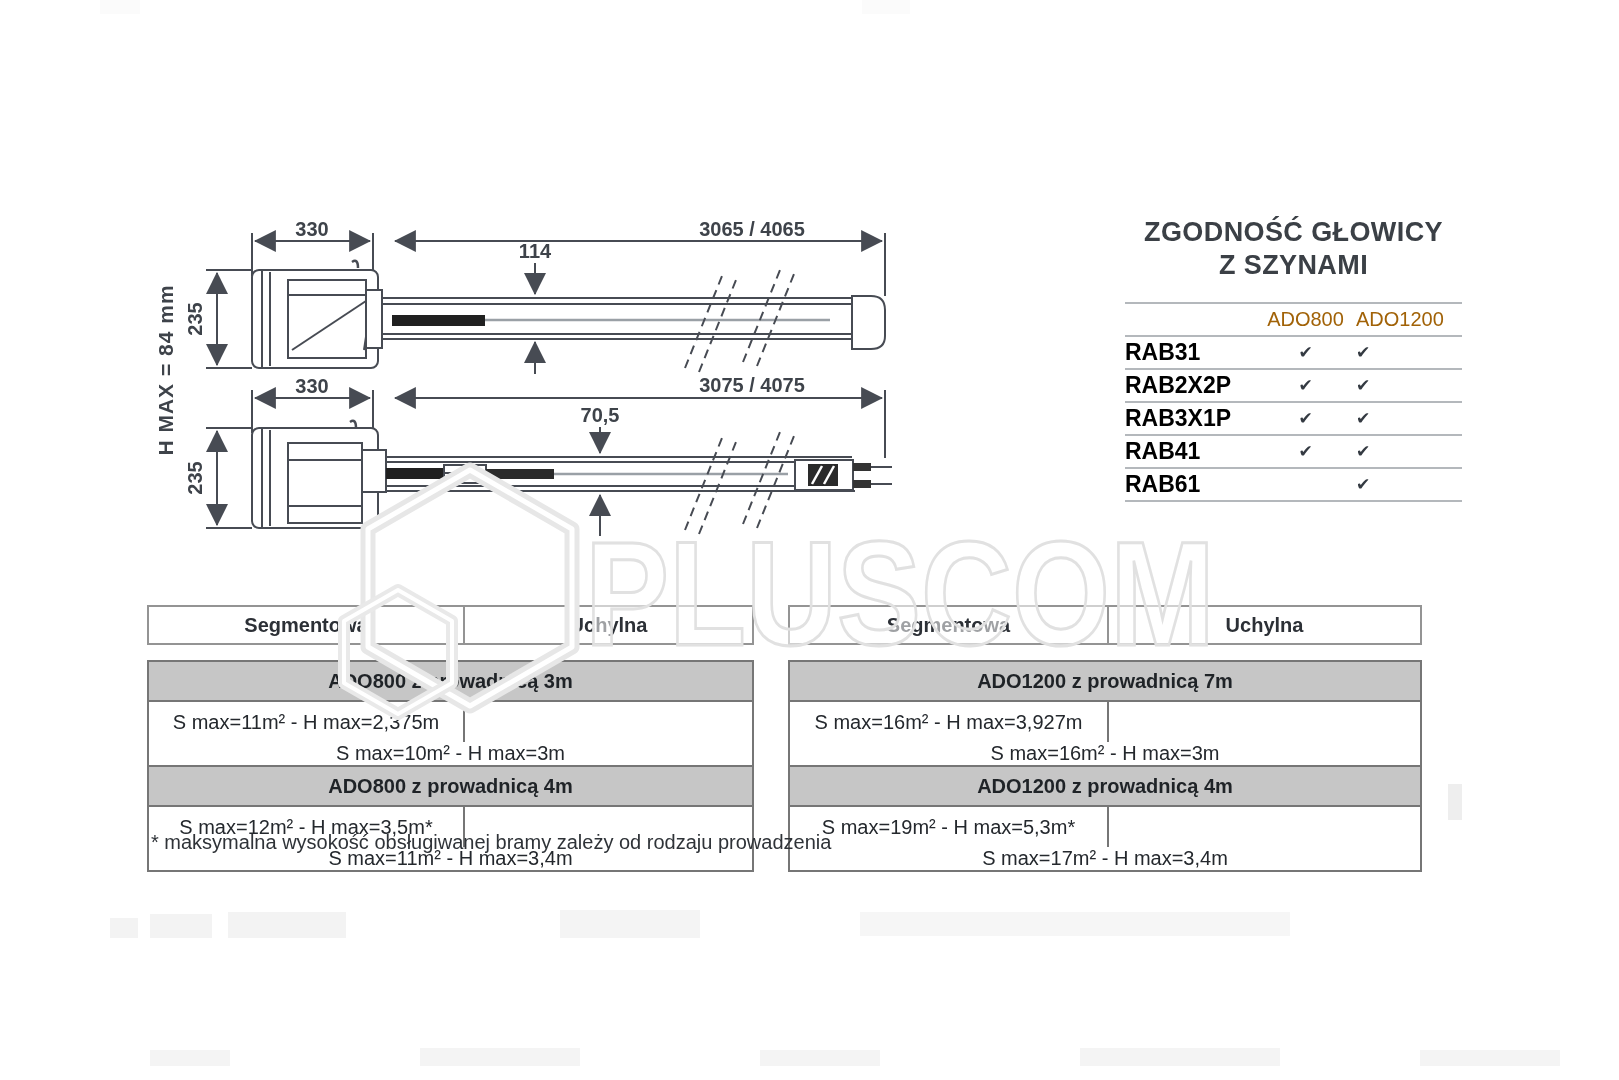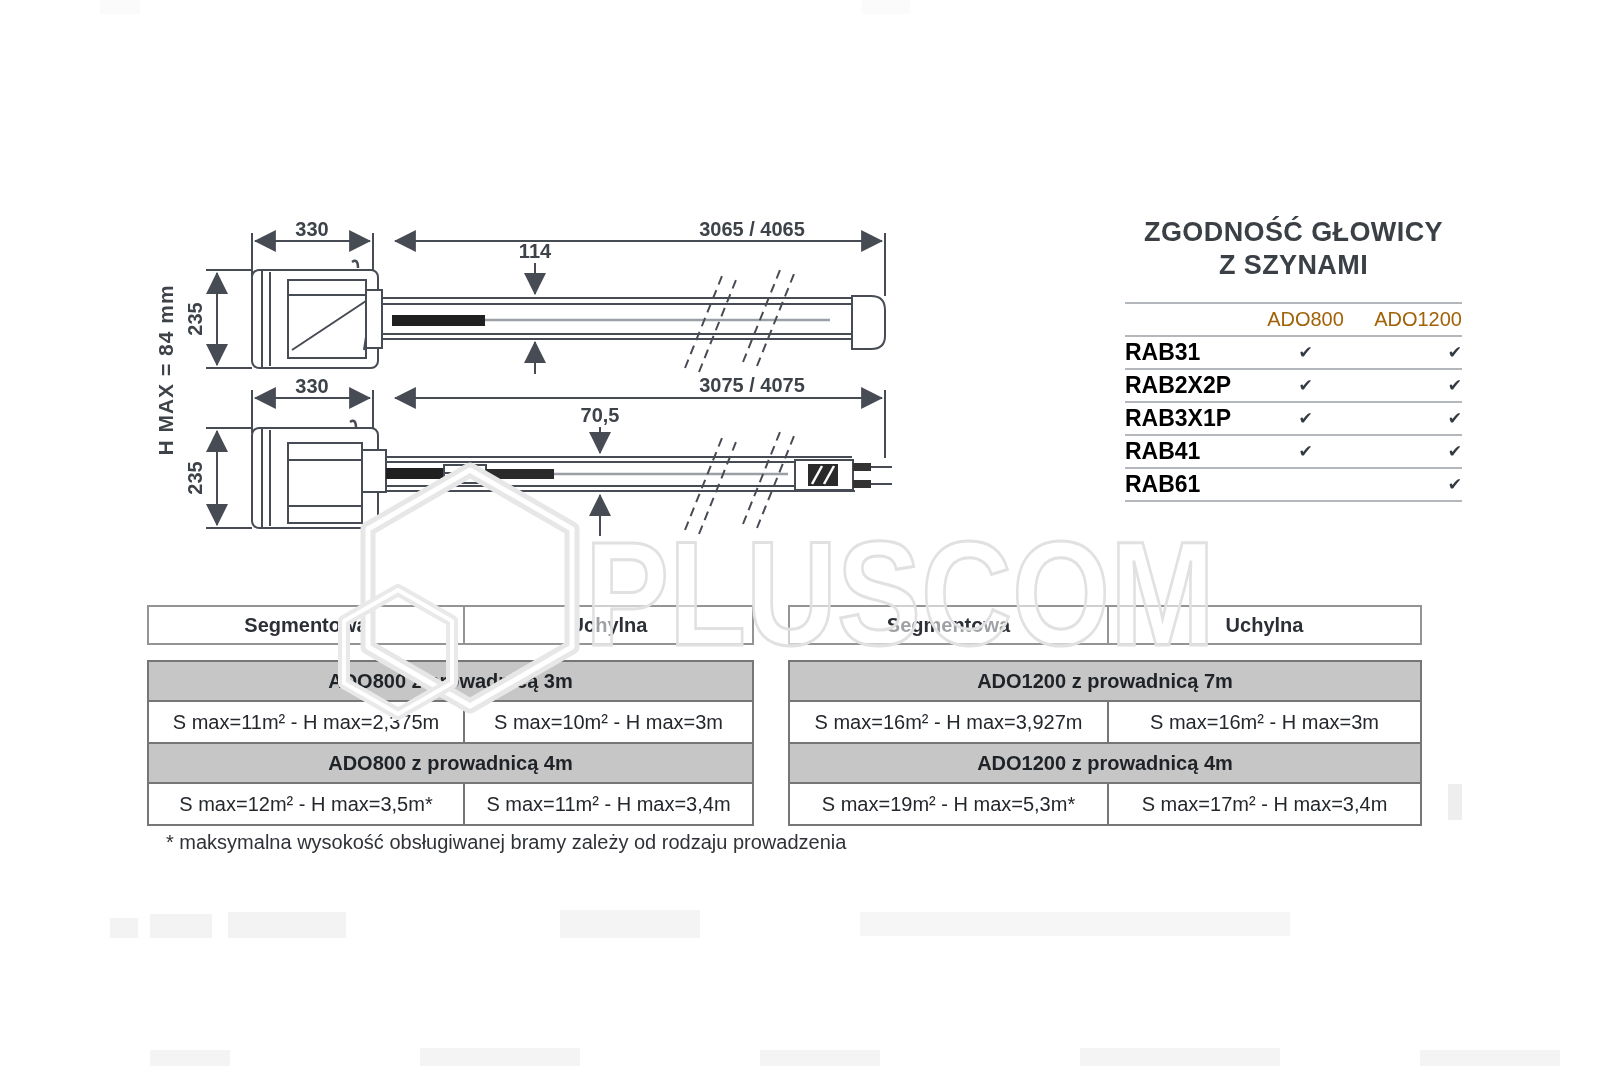--- a/index.html
+++ b/index.html
@@ -9,50 +9,50 @@
   
   #drawing-svg{position:absolute;left:140px;top:200px;z-index:1;}
 
   
   .compat{position:absolute;left:1125px;top:216px;width:337px;z-index:2;color:#3a4047;}
   .compat-title{font-size:27px;font-weight:bold;line-height:33px;letter-spacing:.4px;color:#3b4046;text-align:center;}
   .compat-table{margin-top:20px;border-top:2px solid #b4b8bc;}
   .compat-row{display:flex;align-items:center;height:31px;border-bottom:2px solid #b4b8bc;}
   .compat-row .c-name{flex:1;font-size:23px;font-weight:bold;color:#000000;}
   .compat-row .c-col1{width:101px;text-align:center;}
-  .compat-row .c-col2{width:106px;text-align:right;}
+  .compat-row .c-col2{width:106px;text-align:left;}
   .compat-head .c-col1,.compat-head .c-col2{font-size:20px;font-weight:normal;color:#a16207;}
   .c-check{font-size:17px;font-weight:bold;color:#343a42;}
 
   
   .spec{position:absolute;top:605px;z-index:2;color:#24282d;}
   .spec-header{height:36px;border:2px solid #949494;display:flex;background:#fff;}
   .spec-header>div{display:flex;align-items:center;justify-content:center;
                    font-size:20px;font-weight:bold;color:#2c3036;}
   .spec-header .h1{border-right:2px solid #949494;}
   .spec-body{margin-top:15px;border:2px solid #767676;background:#fff;}
   .spec-band{height:38px;display:flex;align-items:center;justify-content:center;
              background:#c6c6c6;font-size:20px;font-weight:bold;color:#1f2327;
              border-bottom:2px solid #767676;}
-  .spec-band + .spec-vals{border-bottom:2px solid #767676;}
+  .spec-band + .spec-vals{border-bottom:2px solid #767676;flex-direction:column;}
   .spec-vals{display:flex;}
   .spec-vals>div{height:40px;display:flex;align-items:center;justify-content:center;font-size:20px;}
   .spec-vals .v1{border-right:2px solid #767676;}
   .spec-vals:last-child{border-bottom:none;}
 
   
   .spec-left{left:147px;width:607px;}
   .spec-left .h1,.spec-left .v1{width:314px;}
   .spec-left .h2,.spec-left .v2{flex:1;}
   
   .spec-right{left:788px;width:634px;}
   .spec-right .h1,.spec-right .v1{width:317px;}
   .spec-right .h2,.spec-right .v2{flex:1;}
 
-  .footnote{position:absolute;left:166px;top:831px;font-size:20px;color:#2f3338;z-index:2;}
+  .footnote{position:absolute;left:151px;top:831px;font-size:20px;color:#2f3338;z-index:2;}
 
   
   #watermark-svg{position:absolute;left:330px;top:455px;z-index:6;pointer-events:none;}
 
   
   .art{position:absolute;z-index:0;}
 </style>
 </head>
 <body>
 

